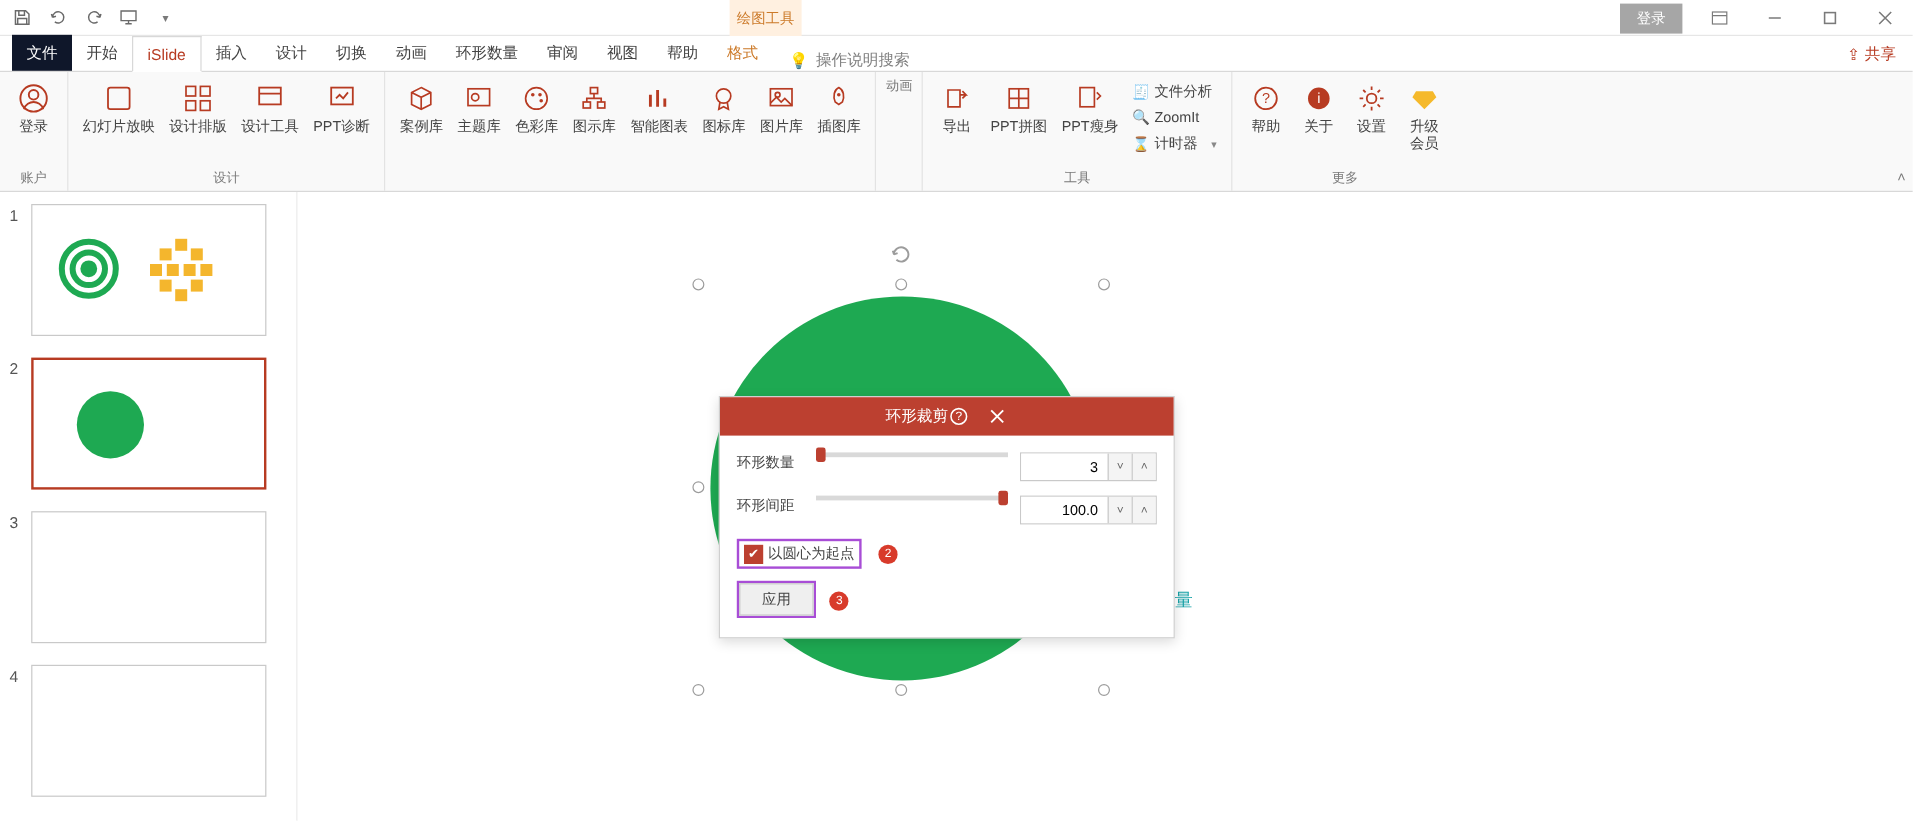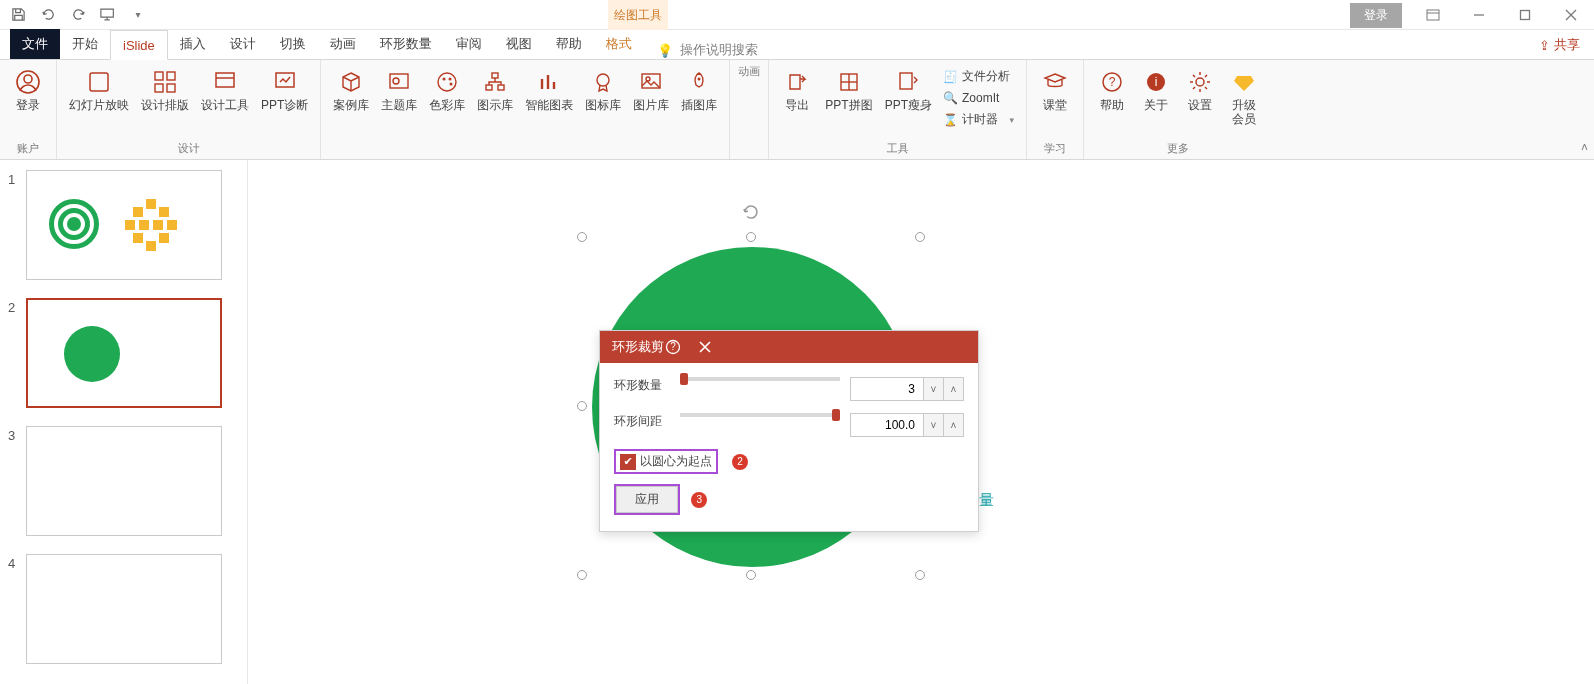--- a/index.html
+++ b/index.html
@@ -55,21 +55,21 @@
 .handle{position:absolute;width:10px;height:10px;background:#fff;border:1px solid #9c9c9c;border-radius:50%}
 .h-tl{left:-5px;top:-5px}.h-tr{right:-5px;top:-5px}.h-bl{left:-5px;bottom:-5px}.h-br{right:-5px;bottom:-5px}
 .h-t{left:50%;top:-5px;transform:translateX(-50%)}.h-b{left:50%;bottom:-5px;transform:translateX(-50%)}
 .h-l{left:-5px;top:50%;transform:translateY(-50%)}.h-r{right:-5px;top:50%;transform:translateY(-50%)}
 .rotate{position:absolute;left:50%;top:-34px;transform:translateX(-50%);width:18px;height:18px;color:#9c9c9c}
 .rotate svg{stroke:#9c9c9c;fill:none;stroke-width:1.6}
 .bigcircle{position:absolute;left:10px;top:10px;width:320px;height:320px;background:#1ea952;border-radius:50%}
 
 
 .dialog{position:absolute;left:599px;top:330px;width:380px;background:#fff;border:1px solid #cfcfcf;box-shadow:0 3px 10px rgba(0,0,0,.15);z-index:50}
-.dlg-title{height:32px;background:#bc4030;color:#fff;display:flex;align-items:center;padding:0 12px;justify-content:flex-start;font-size:13px}
+.dlg-title{height:32px;background:#bc4030;color:#fff;display:flex;align-items:center;padding:0 12px;justify-content:center;font-size:13px}
 .dlg-title .r{display:flex;align-items:center;gap:14px}
 .dlg-title .r span{cursor:pointer;display:flex;align-items:center;justify-content:center;width:18px;height:18px}
 .dlg-body{padding:14px 14px 16px}
 .drow{display:flex;align-items:flex-start;margin-bottom:12px}
 .dlabel{width:62px;font-size:12px;color:#444}
 .slider{flex:1;height:4px;background:#d9d9d9;position:relative;margin:0 10px 0 4px}
 .slider .th{position:absolute;top:-4px;width:8px;height:12px;background:#bc4030;border-radius:2px}
 .spin{display:flex;align-items:stretch;border:1px solid #c9c9c9;height:24px}
 .spin input{width:72px;border:none;text-align:right;padding:0 8px;font-size:12px;outline:none}
 .spin .sb{width:20px;display:flex;align-items:center;justify-content:center;border-left:1px solid #c9c9c9;background:#f4f4f4;cursor:pointer;font-size:10px;color:#666}
@@ -351,33 +351,20 @@
         <div class="sidebtn">
             <span class="si">🔍</span>
             <span>ZoomIt</span>
           </div>
         <div class="sidebtn"><span class="si">⌛</span><span>计时器</span>&nbsp;<span style="font-size:9px;color:#888">▾</span></div>
       </div>
     </div>
     <div class="gname">工具</div>
   </div>
 
-  <div class="group">
-    <div class="controls">
-      <div class="bigbtn">
-          <div class="ic">
-            <svg width="26" height="24">
-              <path d="M13 4l10 4-10 4L3 8z M6 10v5c0 2 14 2 14 0v-5" fill="none" stroke="#b73b22" stroke-width="1.4"></path>
-            </svg>
-          </div>
-          <div class="lbl">课堂</div>
-        </div>
-    </div>
-    <div class="gname">学习</div>
-  </div>
 
   <div class="group" style="border-right:none">
     <div class="controls">
       <div class="bigbtn">
           <div class="ic">
             <svg width="24" height="24">
               <circle cx="12" cy="12" r="9" fill="none" stroke="#b73b22" stroke-width="1.5"></circle>
               <text x="12" y="16" text-anchor="middle" font-size="12" fill="#b73b22">?</text>
             </svg>
           </div>

